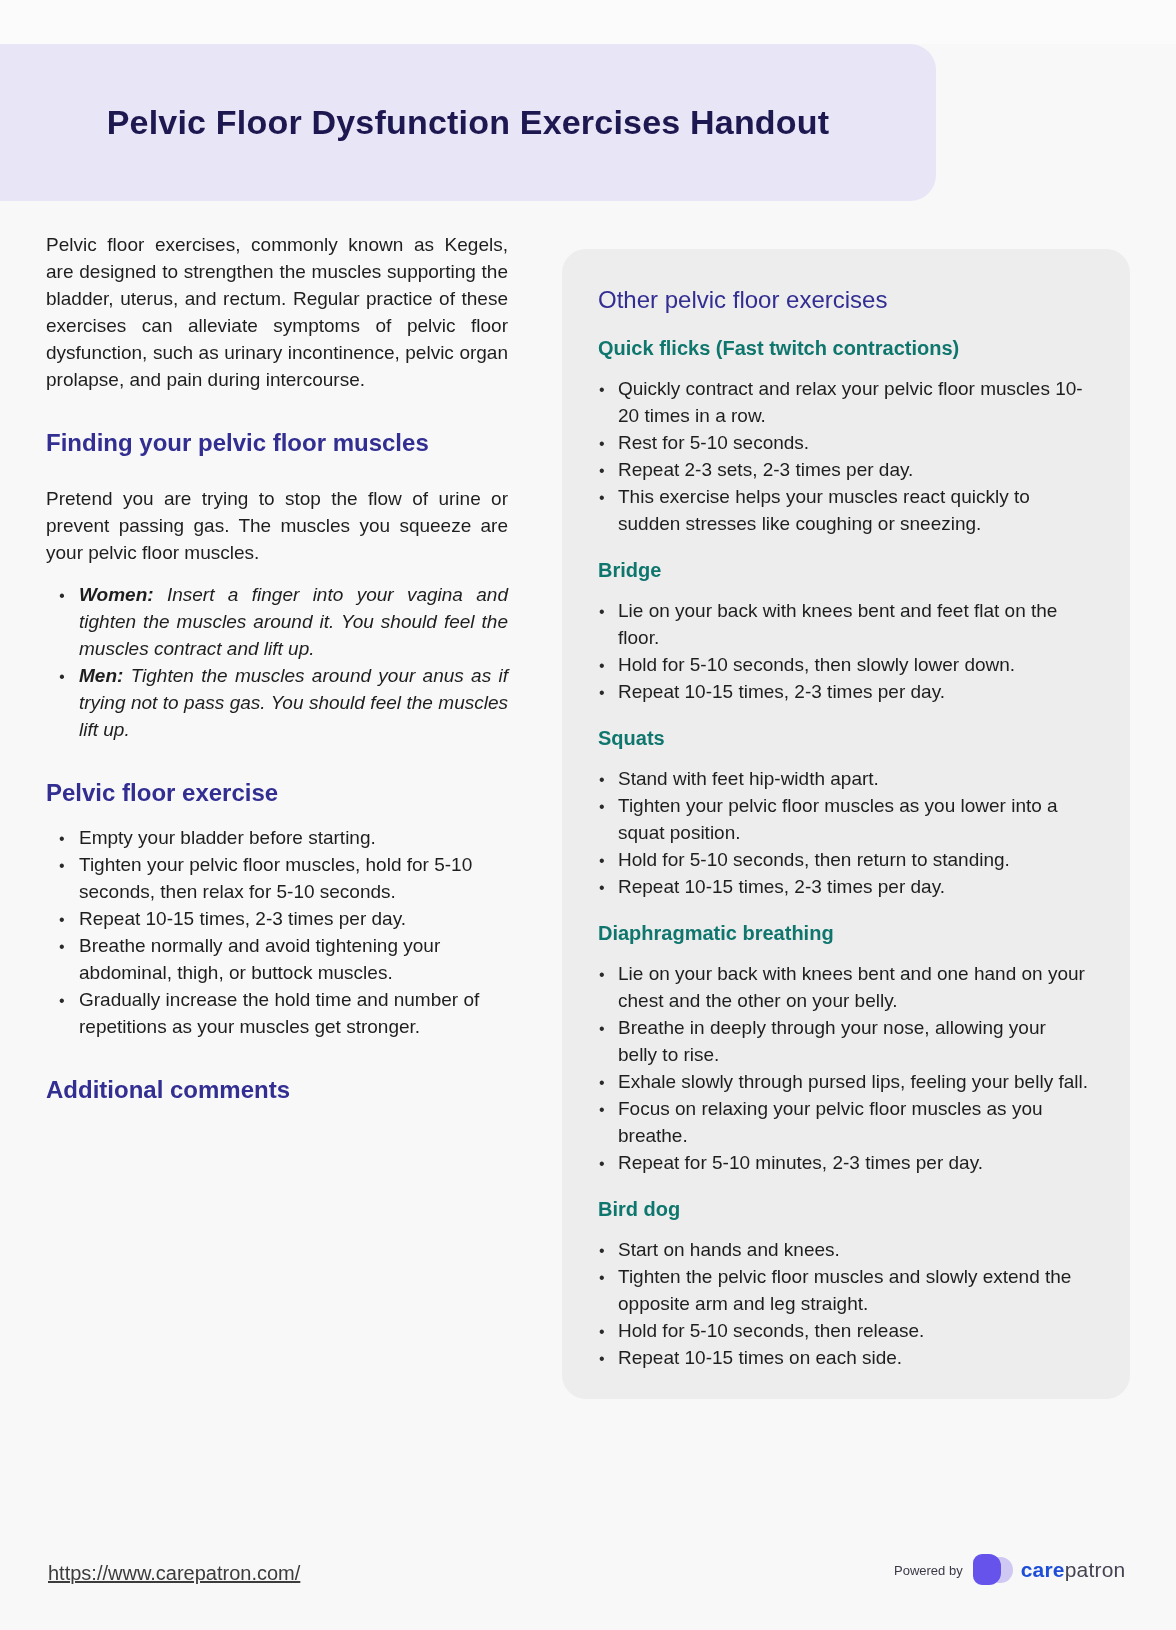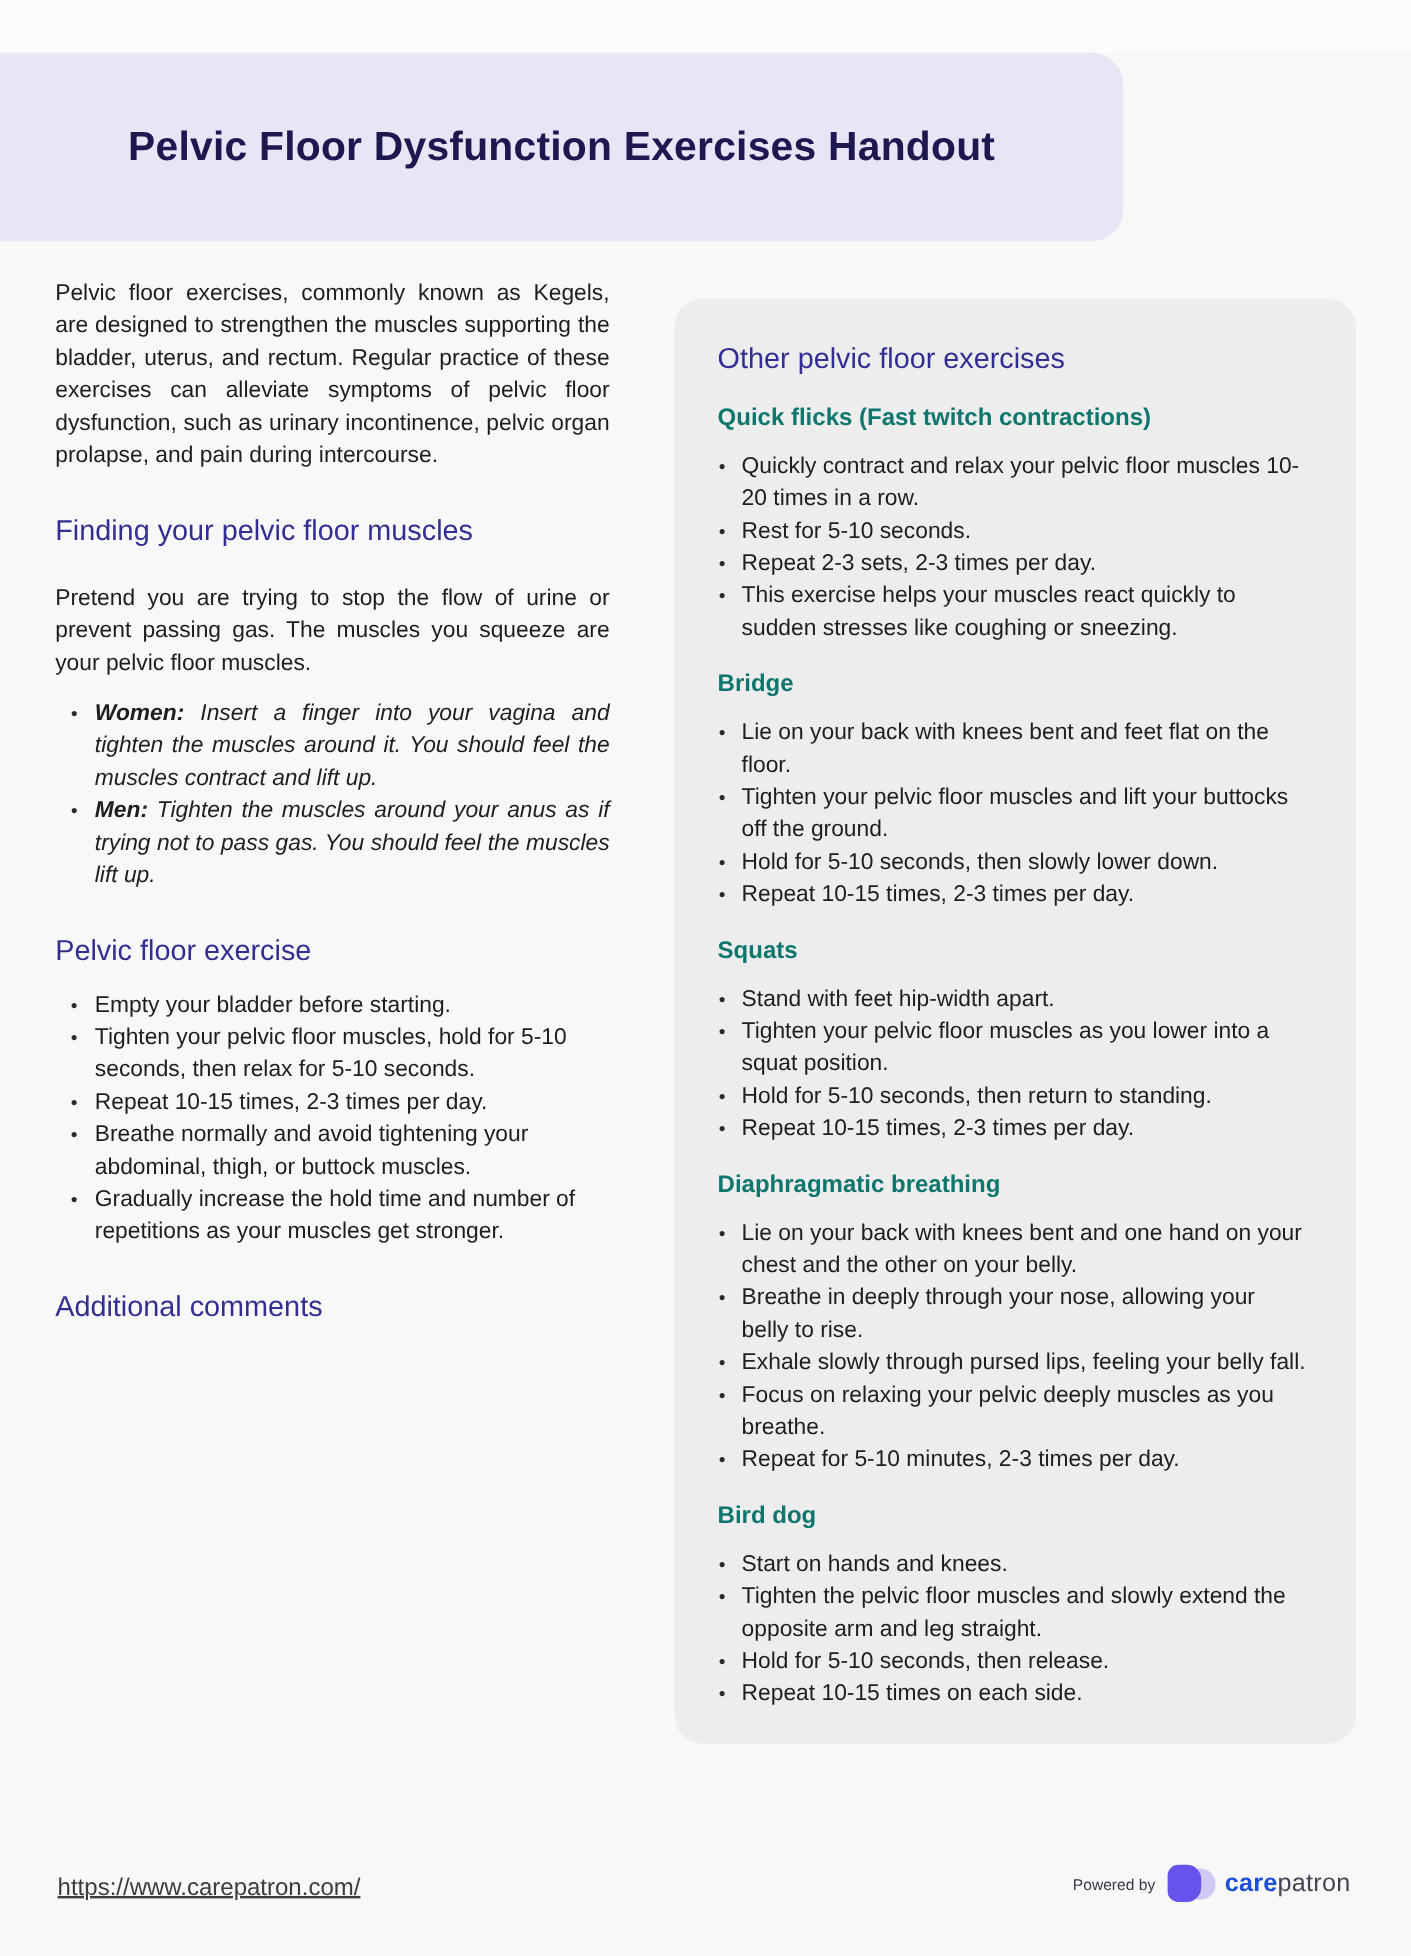--- a/index.html
+++ b/index.html
@@ -15,21 +15,21 @@
   .top-strip{position:absolute;left:0;top:0;width:100%;height:44px;background:#fbfbfb;}
   .banner{position:absolute;left:0;top:44px;width:936px;height:157px;
           background:var(--banner-bg);border-radius:0 26px 26px 0;
           display:flex;align-items:center;justify-content:center;}
   .banner-title{font-size:34px;font-weight:700;color:var(--title-text);letter-spacing:.2px;}
 
   .col-left{position:absolute;left:46px;top:231px;width:462px;
             font-size:19px;line-height:27px;}
   .col-left p{margin:0;}
   .col-left p.justify{text-align:justify;}
-  .col-left h2{font-size:24px;line-height:32px;font-weight:400;color:var(--accent-indigo);
+  .col-left h2{font-size:24px;line-height:32px;font-weight:700;color:var(--accent-indigo);
                margin:34px 0 0;}
   .col-left p.body{margin-top:26px;}
   ul.blist{list-style:none;margin:15px 0 0;padding:0;}
   ul.blist li{position:relative;padding-left:33px;}
   ul.blist li::before{content:"\2022";position:absolute;left:13px;top:1px;font-size:16px;color:#2a2a2a;}
   ul.blist.justify li{text-align:justify;font-style:italic;}
 
   .card{position:absolute;left:562px;top:249px;width:568px;
         background:var(--card-bg);border-radius:24px;
         padding:36px 40px 28px 36px;font-size:19px;line-height:27px;}
@@ -89,37 +89,36 @@
         <h3>Quick flicks (Fast twitch contractions)</h3>
         <ul>
           <li>Quickly contract and relax your pelvic floor muscles 10-20 times in a row.</li>
           <li>Rest for 5-10 seconds.</li>
           <li>Repeat 2-3 sets, 2-3 times per day.</li>
           <li>This exercise helps your muscles react quickly to sudden stresses like coughing or sneezing.</li>
         </ul>
         <h3>Bridge</h3>
         <ul>
           <li>Lie on your back with knees bent and feet flat on the floor.</li>
-          <li>Tighten your pelvic floor muscles and lift your buttocks off the ground.</li>
           <li>Hold for 5-10 seconds, then slowly lower down.</li>
           <li>Repeat 10-15 times, 2-3 times per day.</li>
         </ul>
         <h3>Squats</h3>
         <ul>
           <li>Stand with feet hip-width apart.</li>
           <li>Tighten your pelvic floor muscles as you lower into a squat position.</li>
           <li>Hold for 5-10 seconds, then return to standing.</li>
           <li>Repeat 10-15 times, 2-3 times per day.</li>
         </ul>
         <h3>Diaphragmatic breathing</h3>
         <ul>
           <li>Lie on your back with knees bent and one hand on your chest and the other on your belly.</li>
           <li>Breathe in deeply through your nose, allowing your belly to rise.</li>
           <li>Exhale slowly through pursed lips, feeling your belly fall.</li>
-          <li>Focus on relaxing your pelvic deeply muscles as you breathe.</li>
+          <li>Focus on relaxing your pelvic floor muscles as you breathe.</li>
           <li>Repeat for 5-10 minutes, 2-3 times per day.</li>
         </ul>
         <h3>Bird dog</h3>
         <ul>
           <li>Start on hands and knees.</li>
           <li>Tighten the pelvic floor muscles and slowly extend the opposite arm and leg straight.</li>
           <li>Hold for 5-10 seconds, then release.</li>
           <li>Repeat 10-15 times on each side.</li>
         </ul>
       </div>

